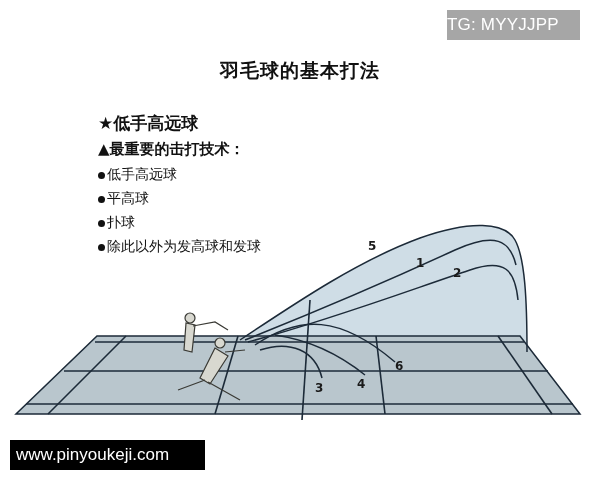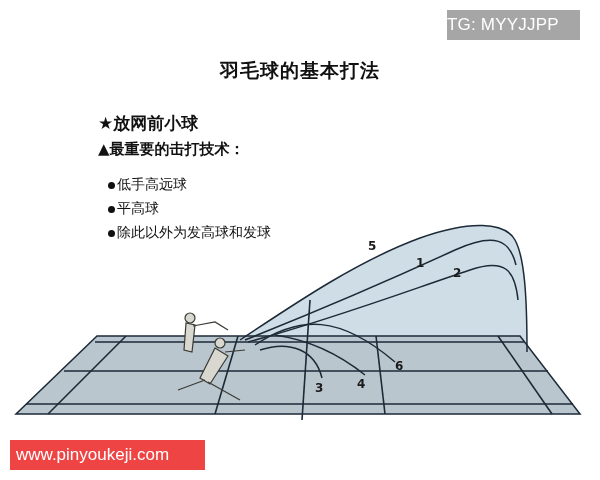--- a/index.html
+++ b/index.html
@@ -7,52 +7,53 @@
       width: 600px; height: 480px; background: #ffffff; position: relative; overflow: hidden;
       font-family: "DejaVu Sans", sans-serif; color: #111;
     }
     .watermark-top {
       position: absolute; left: 447px; top: 10px; width: 133px; height: 30px;
       background: #a6a6a6; color: #ffffff; font-family: "Liberation Sans", sans-serif;
       font-size: 17px; line-height: 30px; box-sizing: border-box; letter-spacing: 0.2px;
     }
     .watermark-bottom {
       position: absolute; left: 10px; top: 440px; width: 195px; height: 30px;
-      background: #ef4444; color: #ffffff; font-family: "Liberation Sans", sans-serif;
+      background: #000000; color: #ffffff; font-family: "Liberation Sans", sans-serif;
       font-size: 17px; line-height: 30px; padding-left: 6px; box-sizing: border-box;
     }
     .title {
       position: absolute; left: 180px; top: 58px; width: 240px; text-align: center;
       font-size: 19px; font-weight: bold; letter-spacing: 1px; font-family: Liberation Mono, monospace;
     }
     .section-heading {
       position: absolute; left: 98px; top: 112px; font-size: 17px; font-weight: bold;
     }
     .subheading {
       position: absolute; left: 98px; top: 140px; font-size: 15px; font-weight: bold; text-align: right;
     }
-    .list { position: absolute; left: 98px; top: 164px; margin: 10px; padding: 0; list-style: none; }
+    .list { position: absolute; left: 98px; top: 164px; margin: 0; padding: 0; list-style: none; }
     .list li { font-size: 14px; height: 24px; line-height: 20px; }
     .list .bullet { display: inline-block; width: 7px; height: 7px; border-radius: 50%; background: #111; margin-right: 2px; vertical-align: middle; }
     .diagram { position: absolute; left: 0; top: 0; width: 600px; height: 480px; }
     .traj-label { font-family: "DejaVu Sans", sans-serif; font-size: 12px; font-weight: bold; fill: #1a1a1a; }
   </style>
 </head>
 <body>
 
 <div class="watermark-top">TG: MYYJJPP</div>
 
 <div class="title">羽毛球的基本打法</div>
 
-<div class="section-heading">★放网前小球</div>
+<div class="section-heading">★低手高远球</div>
 <div class="subheading">▲最重要的击打技术：</div>
 
 <ul class="list">
   <li><span class="bullet"></span><span>低手高远球</span></li>
   <li><span class="bullet"></span><span>平高球</span></li>
+  <li><span class="bullet"></span><span>扑球</span></li>
   <li><span class="bullet"></span><span>除此以外为发高球和发球</span></li>
 </ul>
 
 <svg class="diagram" viewBox="0 0 600 480" xmlns="http://www.w3.org/2000/svg">
 
   <path d="M240,340 C300,300 360,260 420,238 C470,220 505,222 515,240 C525,258 527,300 527,352 L240,352 Z" fill="#cfdde6" stroke="none"></path>
 
   <polygon points="97,336 520,336 580,414 16,414" fill="#b9c6cd" stroke="#1c2a38" stroke-width="1.5"></polygon>
 
   <g stroke="#1c2a38" stroke-width="1.6" fill="none">

